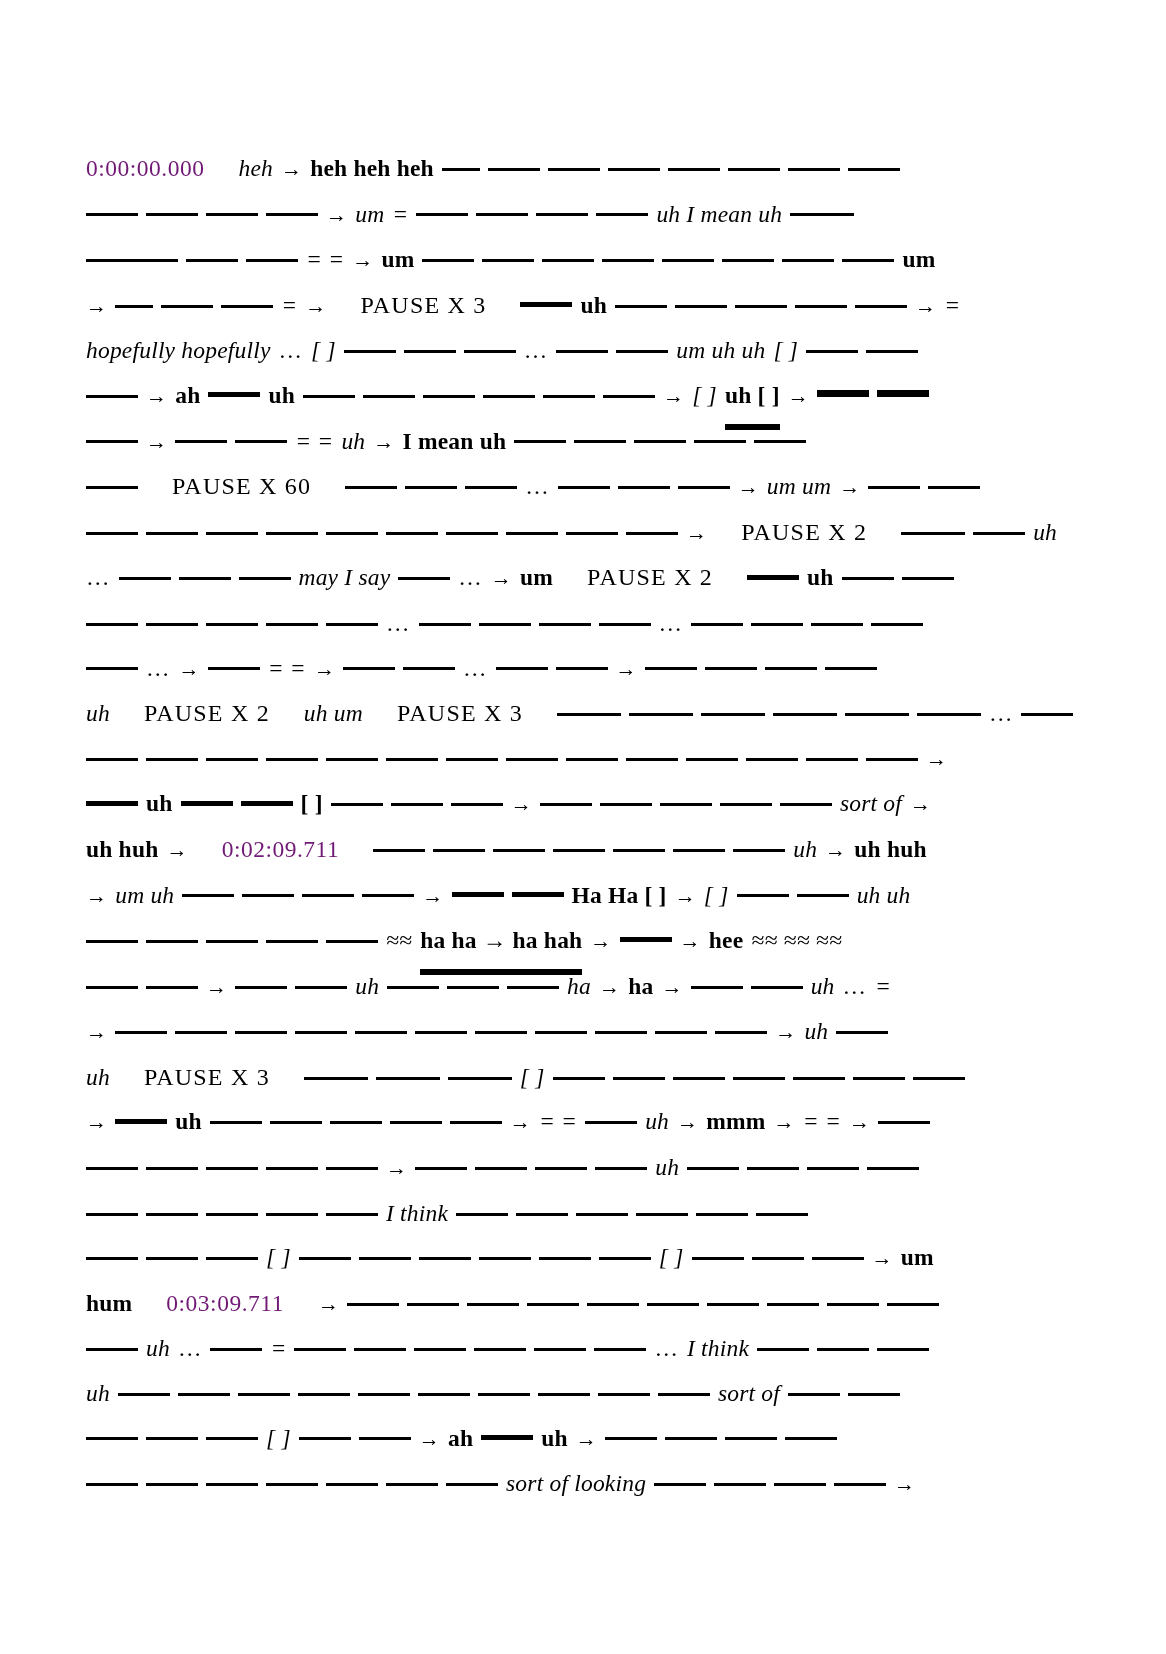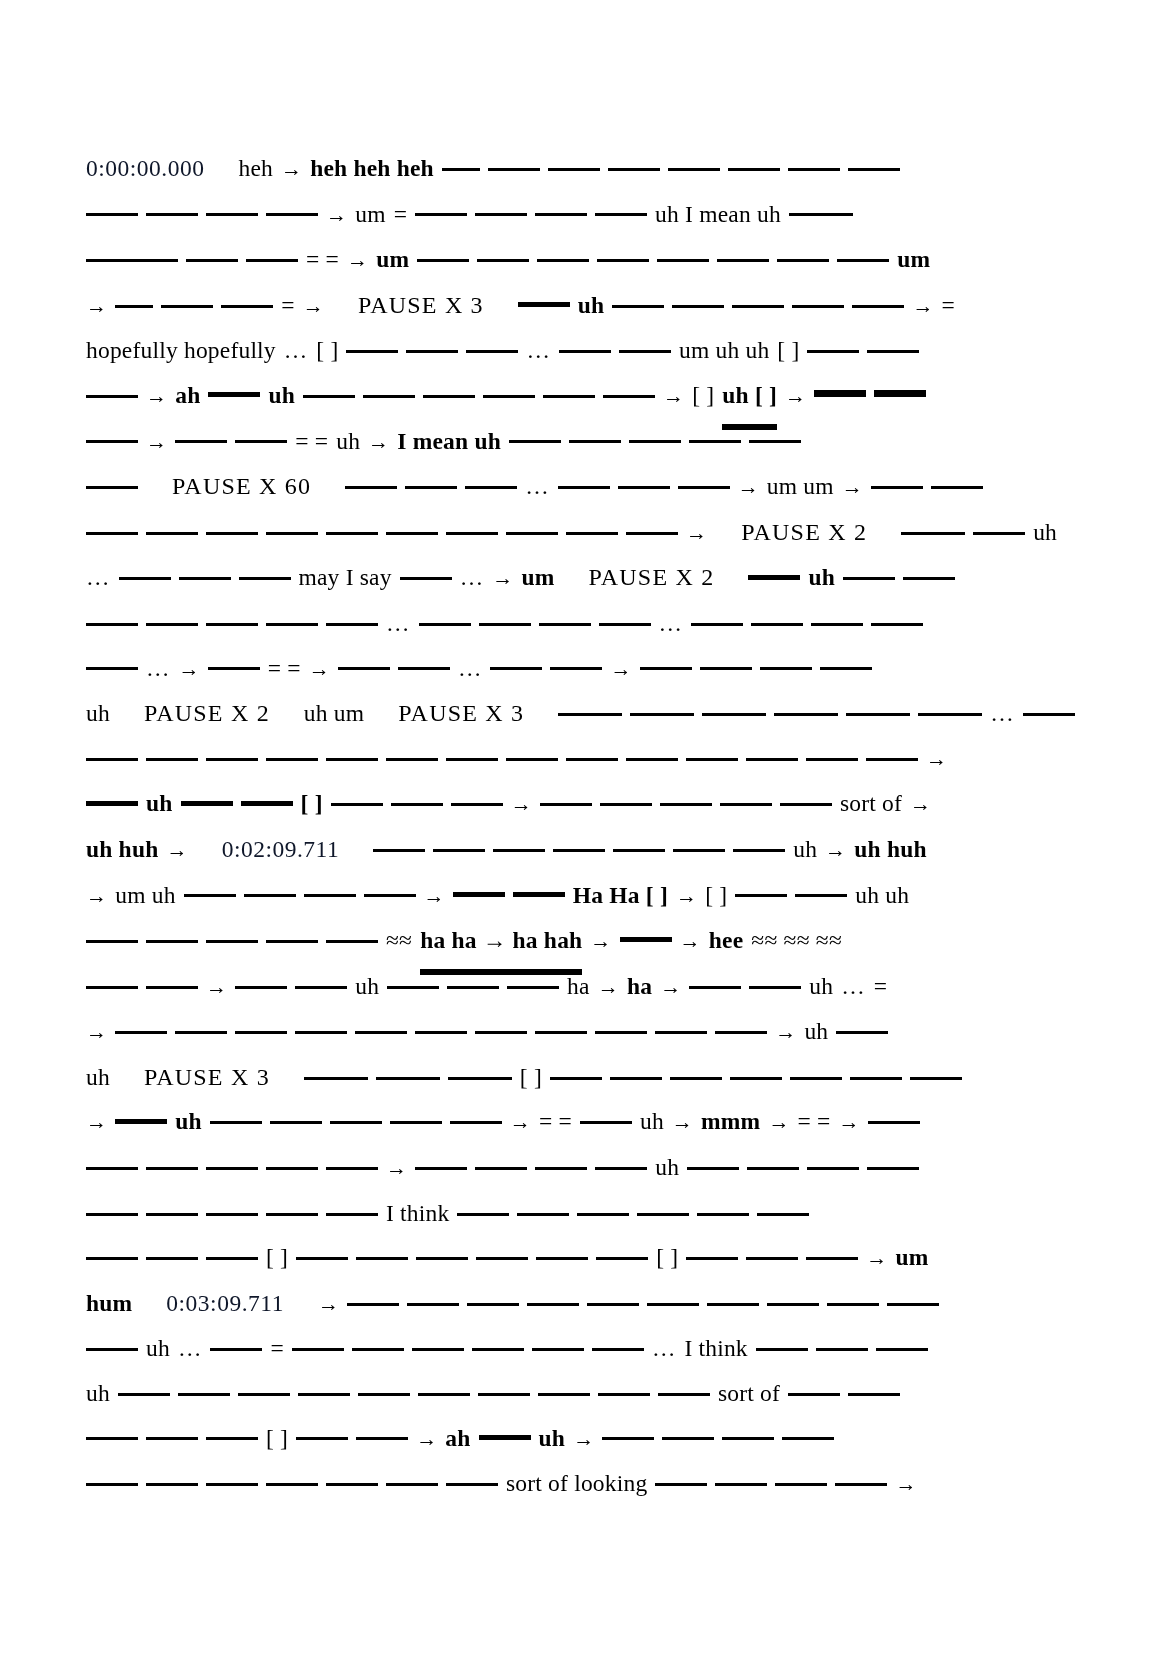--- a/index.html
+++ b/index.html
@@ -23,23 +23,23 @@
   }
   .line {
     display: block;
     white-space: nowrap;
     font-size: 23.5px;
     line-height: 44.6px;
     letter-spacing: 0.2px;
   }
   
   .tok { display: inline; }
-  .plain { font-weight: 400; }
+  .plain { font-weight: 400; font-style: italic; }
   .bold  { font-weight: 700; text-align: right; }
-  .time  { color: #0f172a; font-weight: 400; letter-spacing: 0.5px; }
+  .time  { color: #701a75; font-weight: 400; letter-spacing: 0.5px; }
   .pause {
     font-variant: small-caps;
     font-size: 24px;
     letter-spacing: 1.2px;
   }
   .arrow { font-size: 21px; }
   .redact {
     display: inline-block;
     vertical-align: 0.22em;
     height: 3px;

